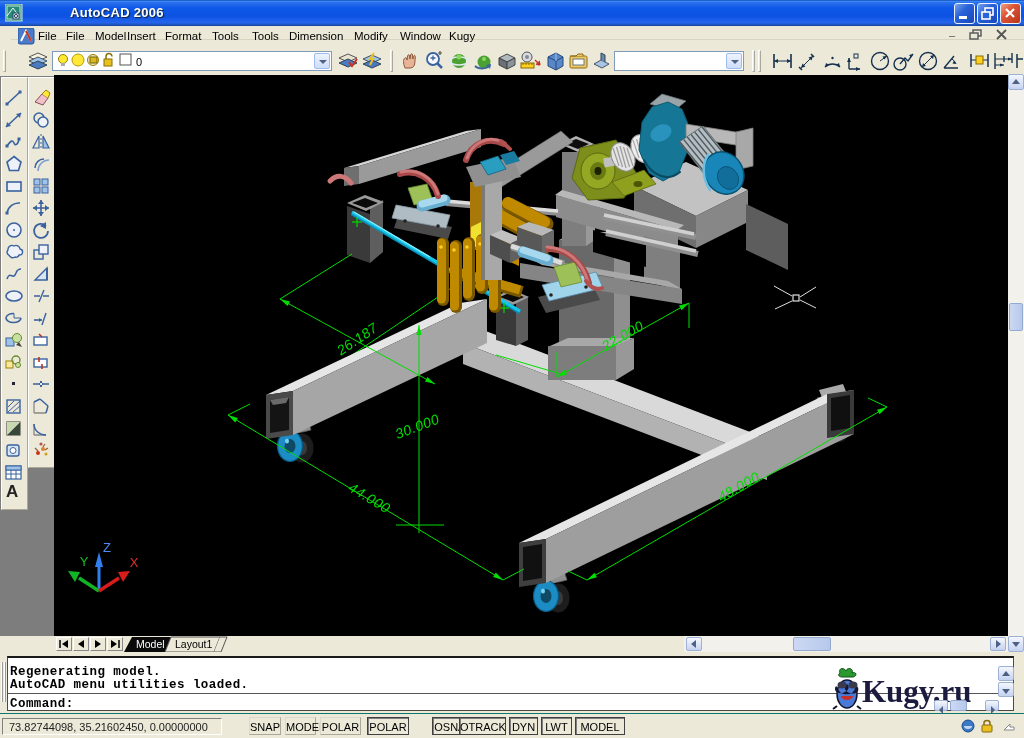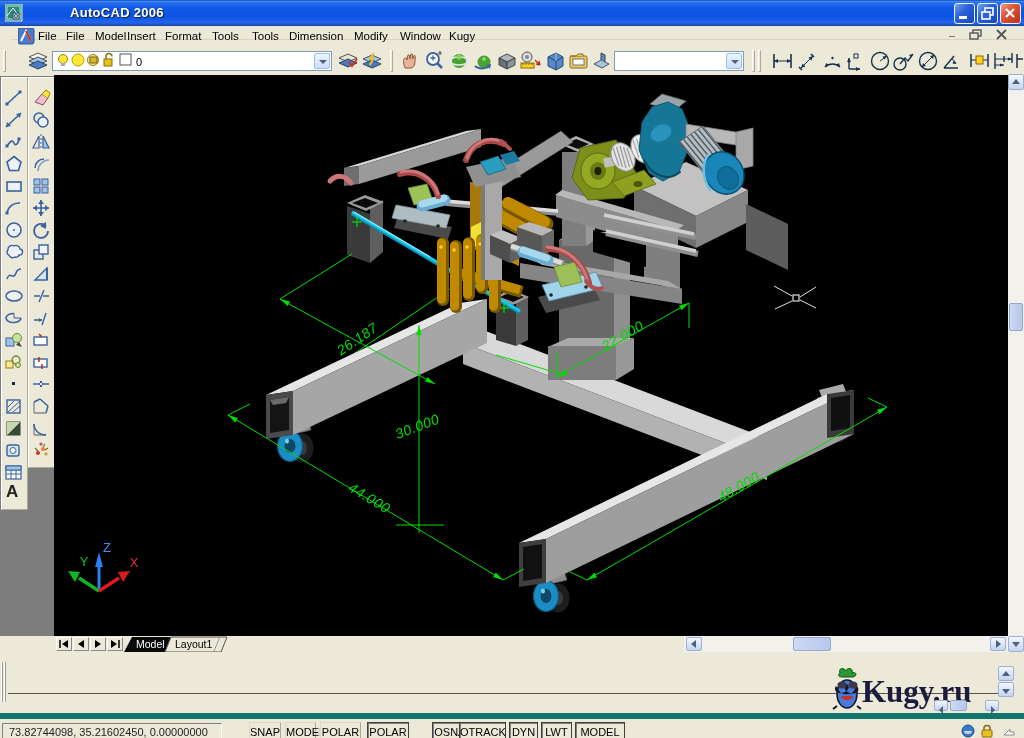--- a/index.html
+++ b/index.html
@@ -48,21 +48,21 @@
 border-right-color:#888;border-bottom-color:#888;text-align:center;font-size:8px;line-height:13px;color:#000;}
 
 #cmdgrip{position:absolute;left:0;top:652px;width:1024px;height:61px;background:#ece9d8;}
 #cmd{position:absolute;left:7px;top:656px;width:1007px;height:55px;background:#fff;
 border:1px solid #4a4a43;border-top:2px solid #1a1a18;
 font-family:"Liberation Mono",monospace;font-size:12.5px;color:#000;letter-spacing:0.45px;font-weight:bold;}
 #cmd .ln{position:absolute;left:2px;white-space:pre;}
 #cmdsep{position:absolute;left:8px;top:693px;width:1006px;height:1px;background:#555;}
 
 #status{position:absolute;left:0;top:713px;width:1024px;height:25px;background:#ece9d8;font-size:11px;
-border-top:6px solid #0f766e;}
+border-top:1px solid #0f766e;}
 #coords{position:absolute;left:2px;top:4px;width:220px;height:17px;background:#ece9d8;
 border:1px solid #aca899;border-top-color:#808080;border-left-color:#808080;
 border-right-color:#fff;border-bottom-color:#fff;color:#222;padding:2px 0 0 6px;}
 .stbtn{position:absolute;top:3px;height:18px;color:#000;text-align:center;padding-top:3px;
 background:#ece9d8;}
 .stbtn.on{border:1px solid #404040;box-shadow:inset 1px 1px 0 #808080;}
 .stbtn.off{border:1px solid #aca899;border-top-color:#ddd9c8;border-left-color:#ddd9c8;}
 </style>
 </head>
 <body>
@@ -669,20 +669,25 @@
         </svg></div>
     <div class="sbtn" style="left:936px;top:1px;width:16px;height:14px"><svg width="14" height="12">
           <path d="M5 2 L10 6 L5 10 Z" fill="#4d6185"></path>
         </svg></div>
     <div class="sbthumb" style="left:739px;top:1px;width:38px;height:14px"></div>
   </div>
   <div id="cmdgrip">
     <div style="position:absolute;left:1px;top:10px;width:2px;height:40px;border-left:1px solid #fff;border-right:1px solid #999"></div>
     <div style="position:absolute;left:4px;top:10px;width:2px;height:40px;border-left:1px solid #fff;border-right:1px solid #999"></div>
   </div>
+  <div id="cmd">
+    <div class="ln" style="top:7px">Regenerating model.</div>
+    <div class="ln" style="top:20px">AutoCAD menu utilities loaded.</div>
+    <div class="ln" style="top:39px">Command:</div>
+  </div>
   <div id="cmdsep"></div>
   <div id="kugy">
       <svg width="170" height="46" style="position:absolute;left:828px;top:666px">
 <g>
 <ellipse cx="19" cy="28" rx="10" ry="14" fill="#4a7ad8" stroke="#14142e" stroke-width="1.5"></ellipse>
 <path d="M12 7 C10 2 16 1 18 5 C19 1 26 2 24 7 C28 5 30 10 25 11 L14 11 C10 11 10 8 12 7 Z" fill="#2a9a30" stroke="#14501a"></path>
 <path d="M8 20 a7 5 -15 1 0 11 -2 a7 5 15 1 0 10 2 l-2 2 a8 6 0 0 1 -17 0 Z" fill="#16162e"></path>
 <ellipse cx="14" cy="19" rx="4.5" ry="3.5" fill="#3a3a4e"></ellipse>
           <ellipse cx="25" cy="19" rx="4.5" ry="3.5" fill="#3a3a4e"></ellipse>
 <path d="M13 30 a6 4 0 0 0 12 0 Z" fill="#c83028"></path>

